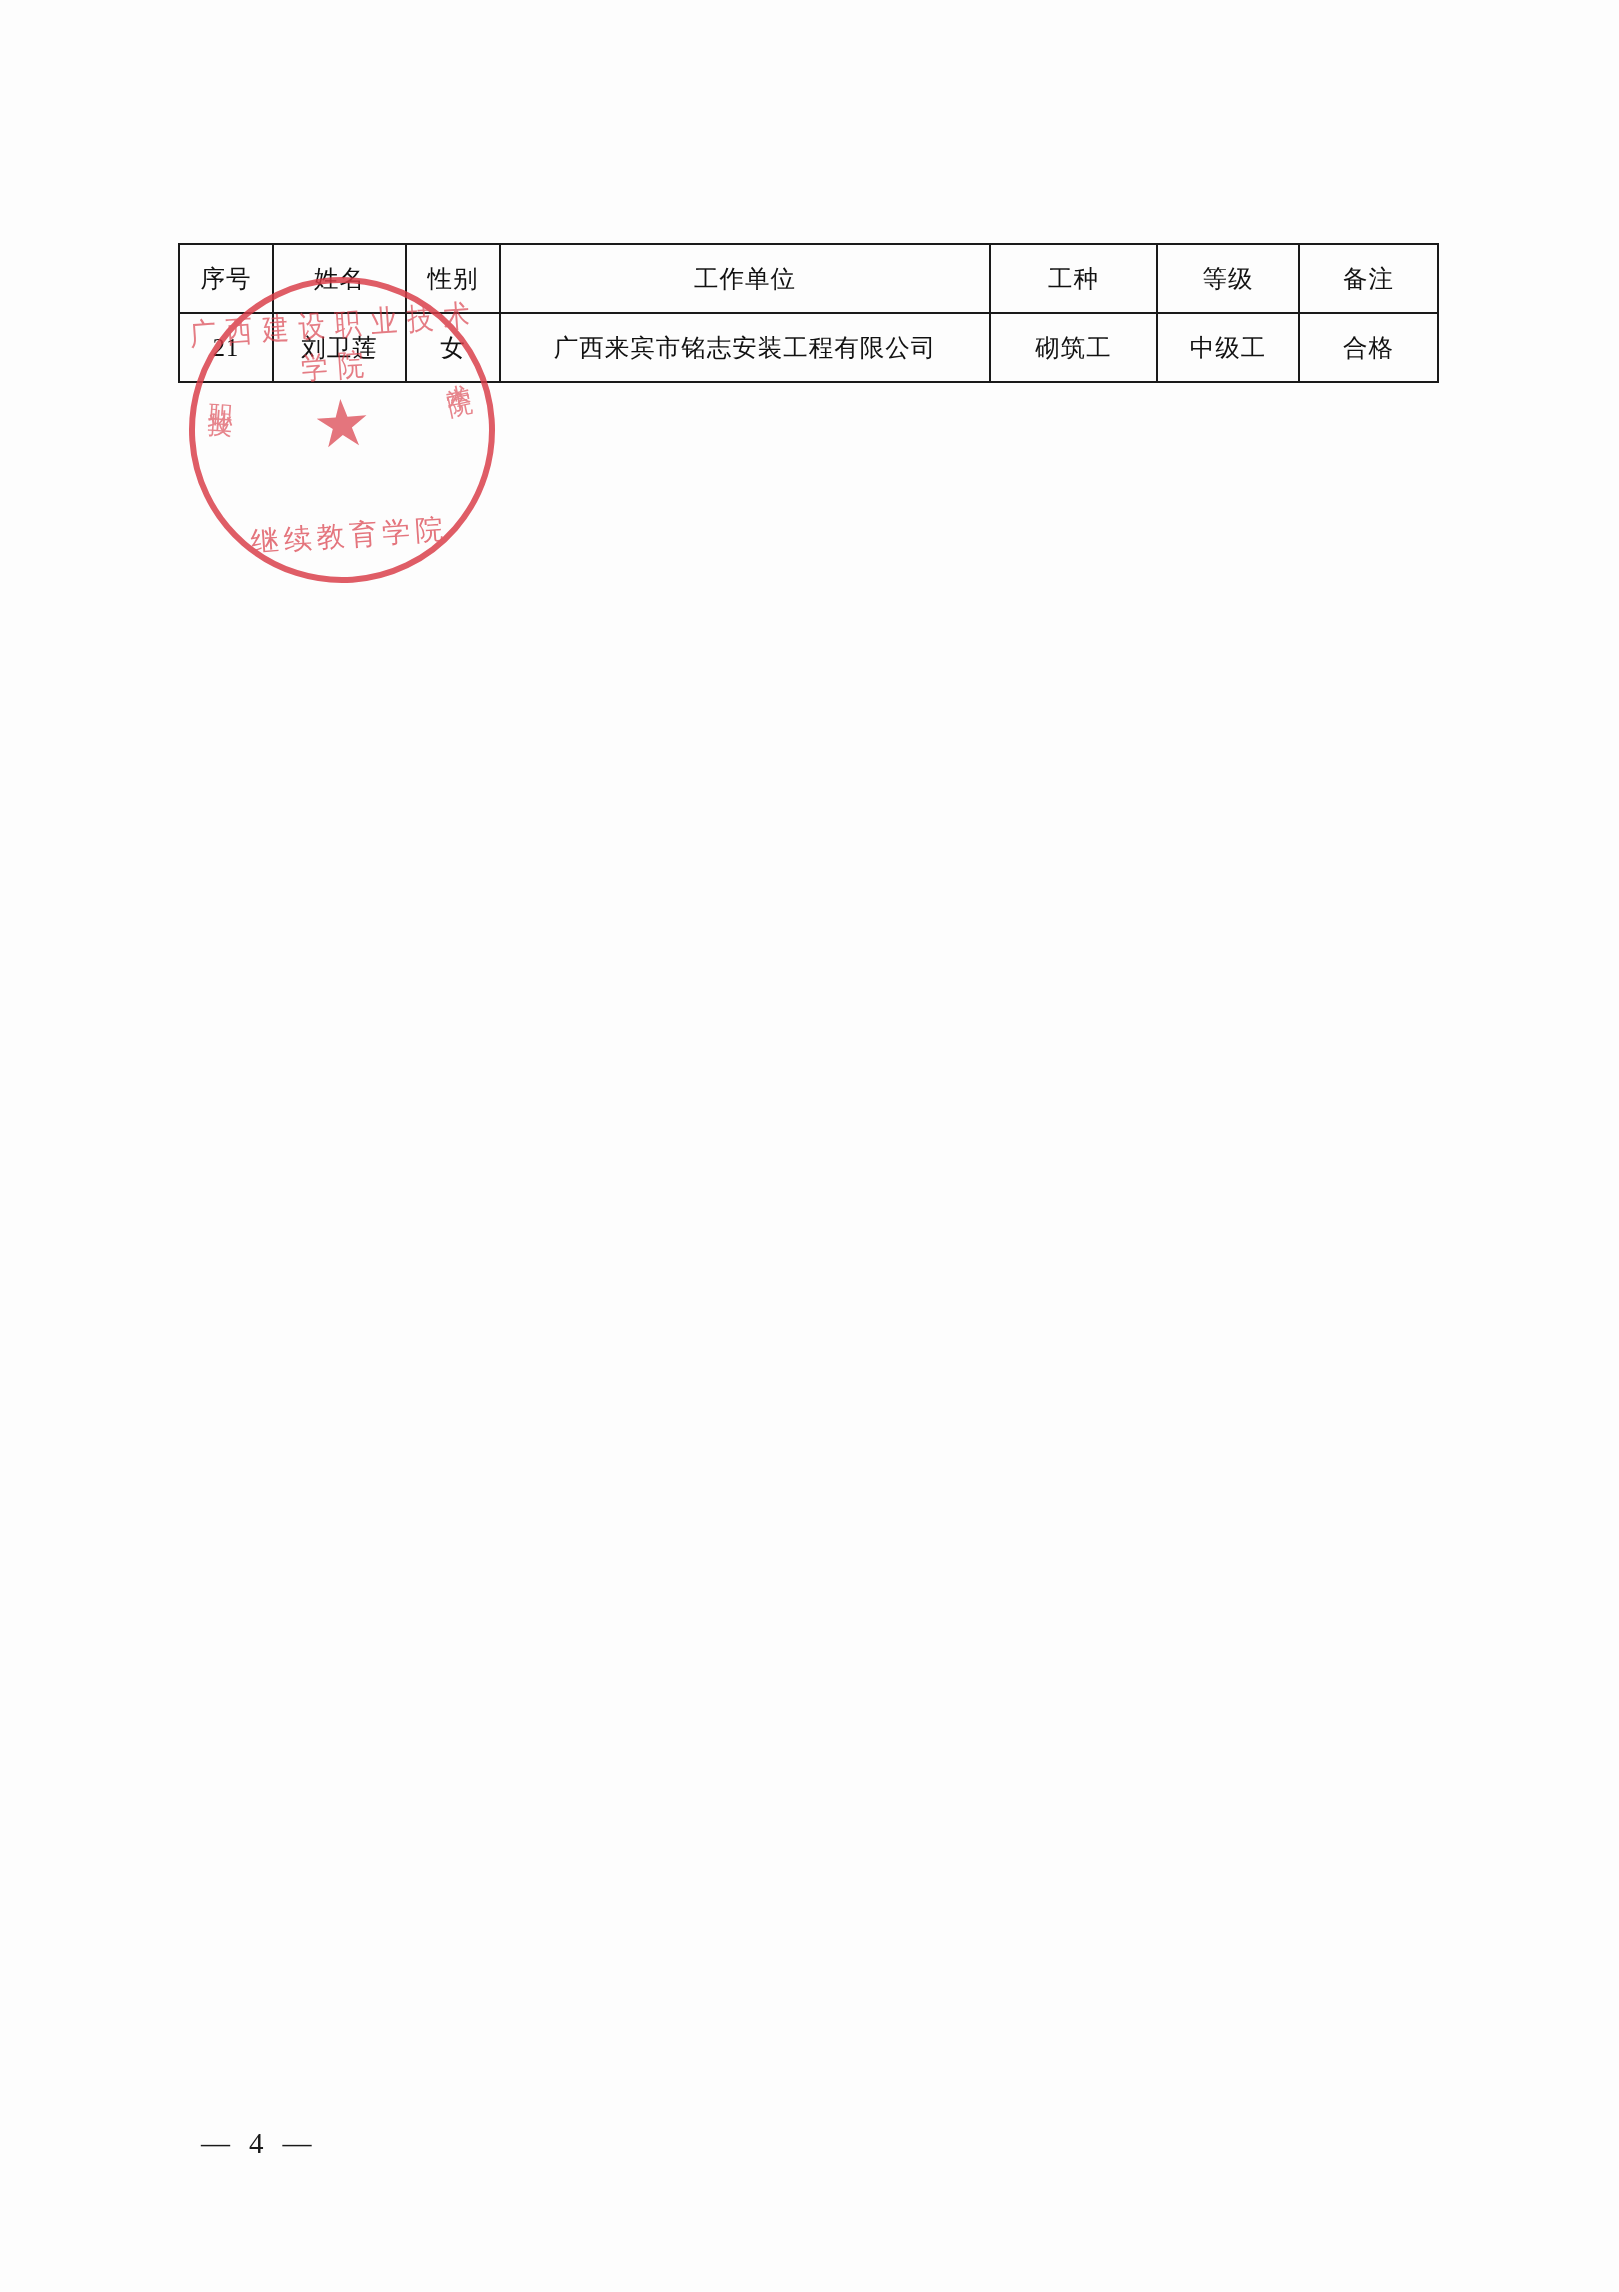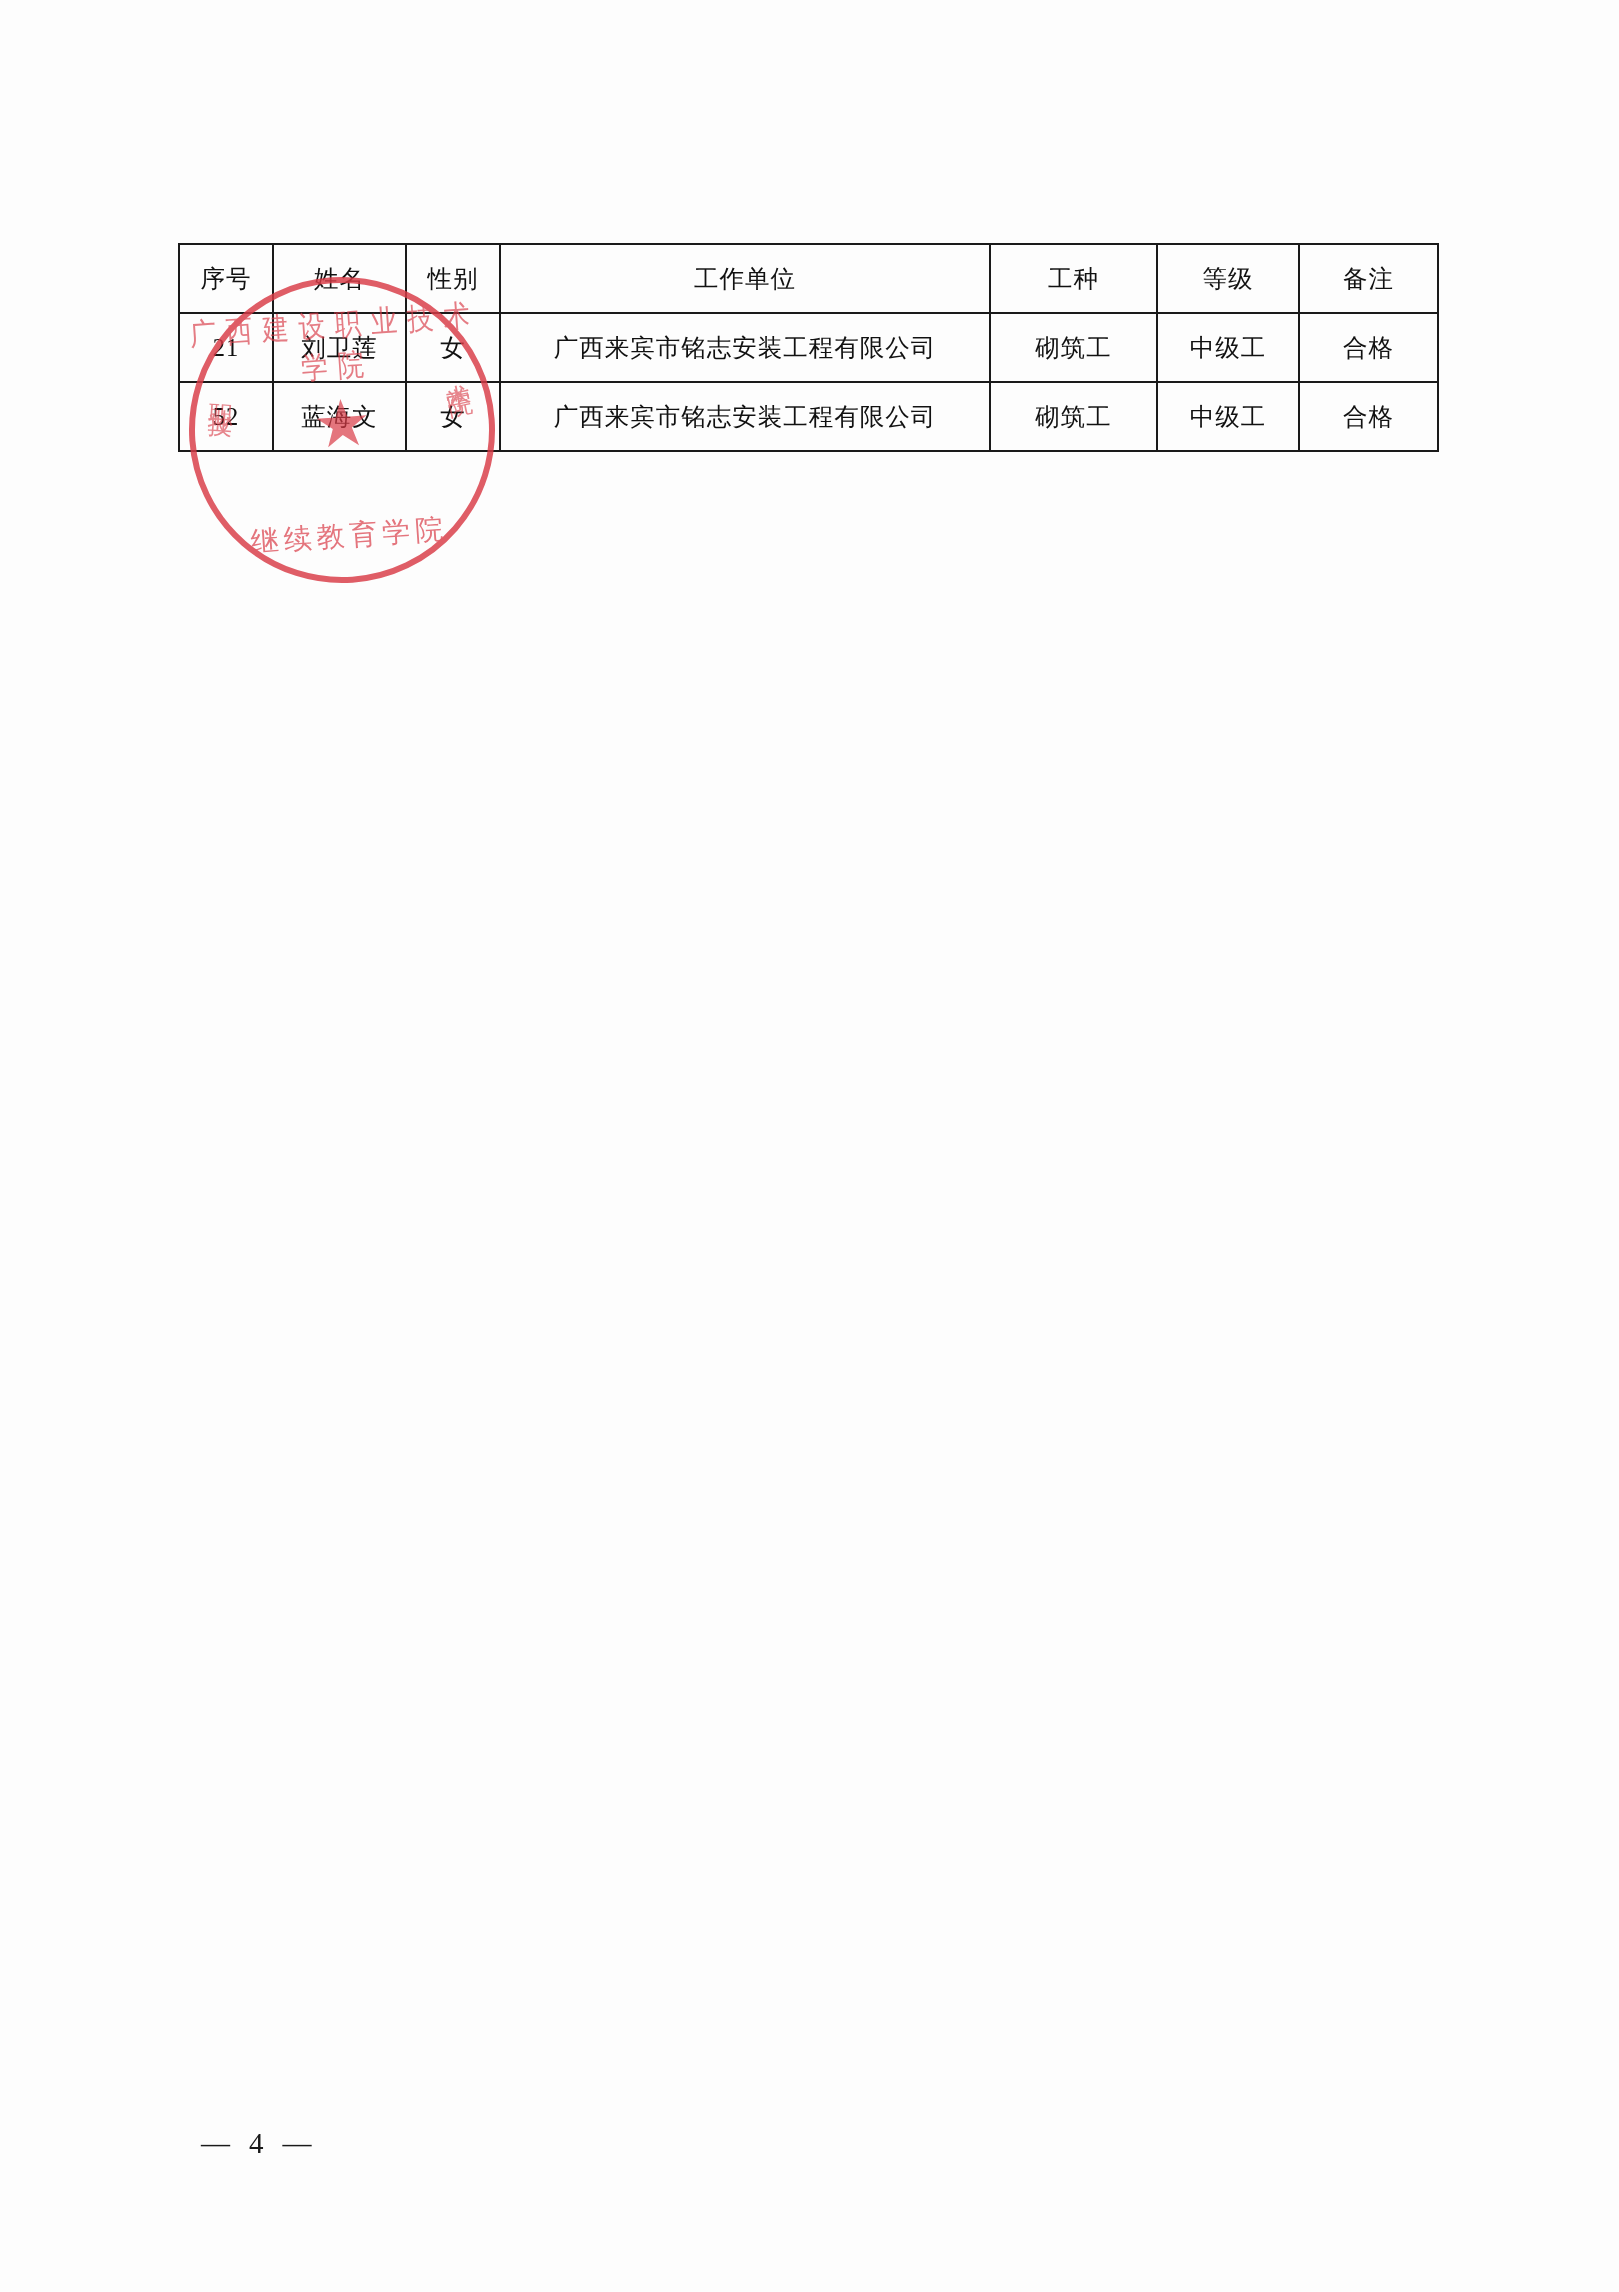--- a/index.html
+++ b/index.html
@@ -193,29 +193,20 @@
       <tbody>
         <tr>
           <td>21</td>
           <td>刘卫莲</td>
           <td>女</td>
           <td class="unit">广西来宾市铭志安装工程有限公司</td>
           <td>砌筑工</td>
           <td>中级工</td>
           <td>合格</td>
         </tr>
-        <tr>
-          <td>52</td>
-          <td>蓝海文</td>
-          <td>女</td>
-          <td class="unit">广西来宾市铭志安装工程有限公司</td>
-          <td>砌筑工</td>
-          <td>中级工</td>
-          <td>合格</td>
-        </tr>
       </tbody>
     </table>
   </div>
 
   <div class="seal">
     <div class="seal-inner">
       <div class="seal-top-text">广西建设职业技术学院</div>
       <div class="seal-left-text">职业技</div>
       <div class="seal-right-text">术学院</div>
       <div class="seal-star">★</div>

